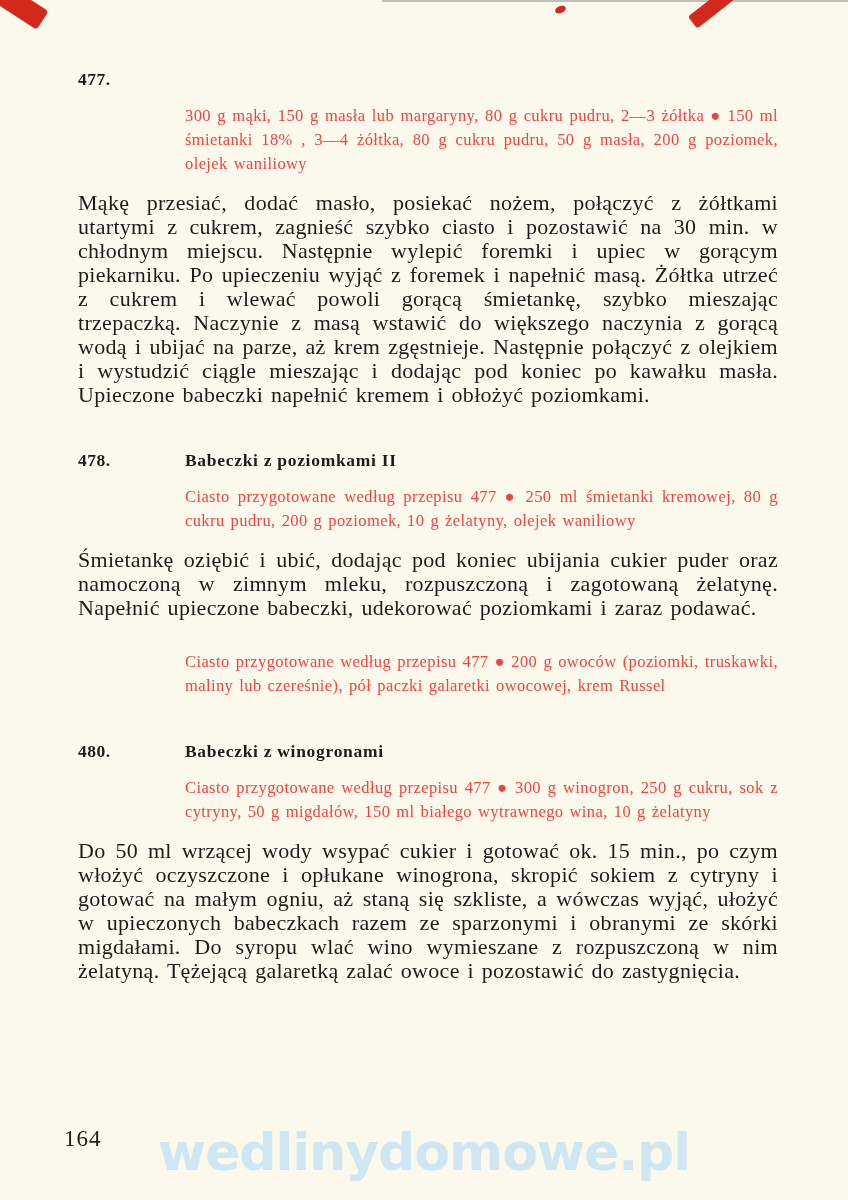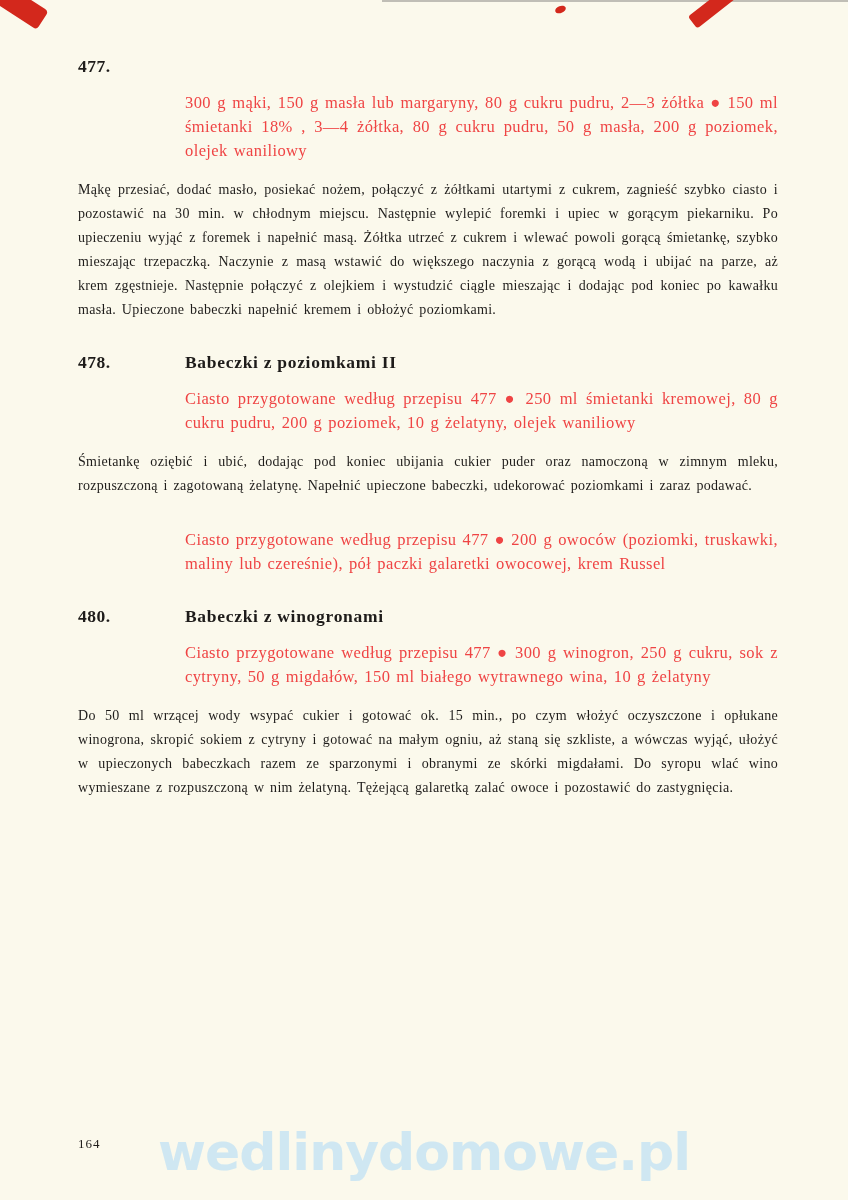--- a/index.html
+++ b/index.html
@@ -16,48 +16,49 @@
     padding: 56px 70px 0 78px;
   }
   .recipe { margin-bottom: 30px; }
   .recipe-heading { display: flex; align-items: baseline; margin-bottom: 14px; }
   .recipe-number {
     width: 107px;
     flex: 0 0 107px;
     font-weight: bold;
     font-size: 17.5px;
     letter-spacing: 0.5px;
+    margin-top: 13px;
   }
   .recipe-title {
     font-size: 17.5px;
     font-weight: bold;
     letter-spacing: 0.7px;
   }
   .ingredients {
     margin-left: 107px;
     color: #ef4444;
     font-size: 16.5px;
     line-height: 24px;
     text-align: justify;
     letter-spacing: 0.4px;
     word-spacing: 1.5px;
     margin-bottom: 15px;
   }
   .body-text {
-    font-size: 14px;
+    font-size: 22px;
     line-height: 24px;
     text-align: justify;
     letter-spacing: 0.3px;
     word-spacing: 2px;
   }
   .page-number {
     position: absolute;
-    left: 78px;
+    left: 64px;
     bottom: 48px;
-    font-size: 13px;
+    font-size: 23px;
     letter-spacing: 1px;
     z-index: 1;
   }
   .watermark {
     position: absolute;
     left: 50%;
     bottom: 18px;
     transform: translateX(-50%);
     font-family: "DejaVu Sans", sans-serif;
     font-weight: bold;

